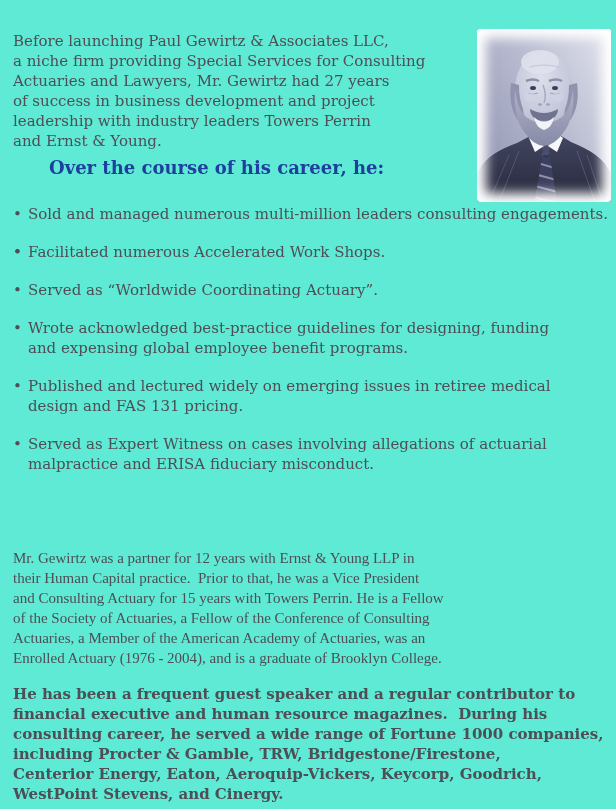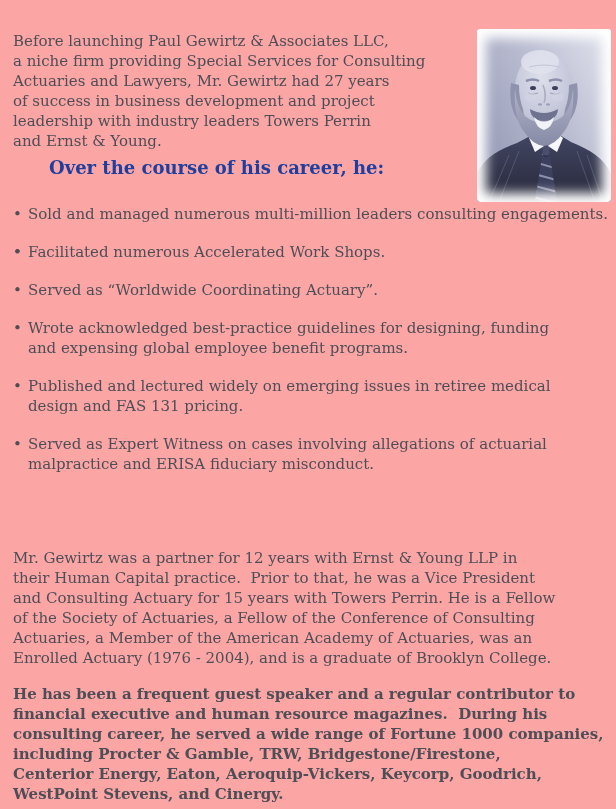--- a/index.html
+++ b/index.html
@@ -1,37 +1,37 @@
 <!DOCTYPE html>
 <html><head>
 <meta charset="utf-8">
 <style>
   html,body{margin:0;padding:0;background:#ffffff;}
   .page{
-    position:relative;width:616px;height:809px;background:#fca5a5;overflow:hidden;
+    position:relative;width:616px;height:809px;background:#5eead4;overflow:hidden;
     font-family:"DejaVu Serif","Liberation Serif",serif;
   }
   .textblock{
     position:absolute;white-space:pre;color:#4e4e56;
     font-size:15px;line-height:20px;
   }
   .intro{left:13px;top:31px;}
   .heading{
     position:absolute;left:13px;top:157px;white-space:pre;
     color:#1e3f9e;font-weight:bold;font-size:18px;line-height:22px;margin-left:36px;
   }
   .bullets{
     position:absolute;left:13px;top:204px;margin:0;padding:0;list-style:none;
   }
   .bullets li{
     position:relative;padding-left:15px;margin-bottom:18px;white-space:pre;
     color:#4e4e56;font-size:15px;line-height:20px;
   }
   .bullets .marker{position:absolute;left:0;top:0;}
-  .para2{left:13px;top:548px;}
+  .para2{left:13px;top:548px;font-family:Liberation Serif, serif;}
   .para3{left:13px;top:684px;font-weight:bold;}
   .photo{
     position:absolute;left:477px;top:29px;width:134px;height:173px;border-radius:3px;
   }
   .photo svg{display:block;width:100%;height:100%;border-radius:3px;}
   .photo::after{
     content:"";position:absolute;left:0;top:0;right:0;bottom:0;border-radius:3px;
     box-shadow:inset 0 0 12px 9px #ffffff;pointer-events:none;
   }
 </style>

